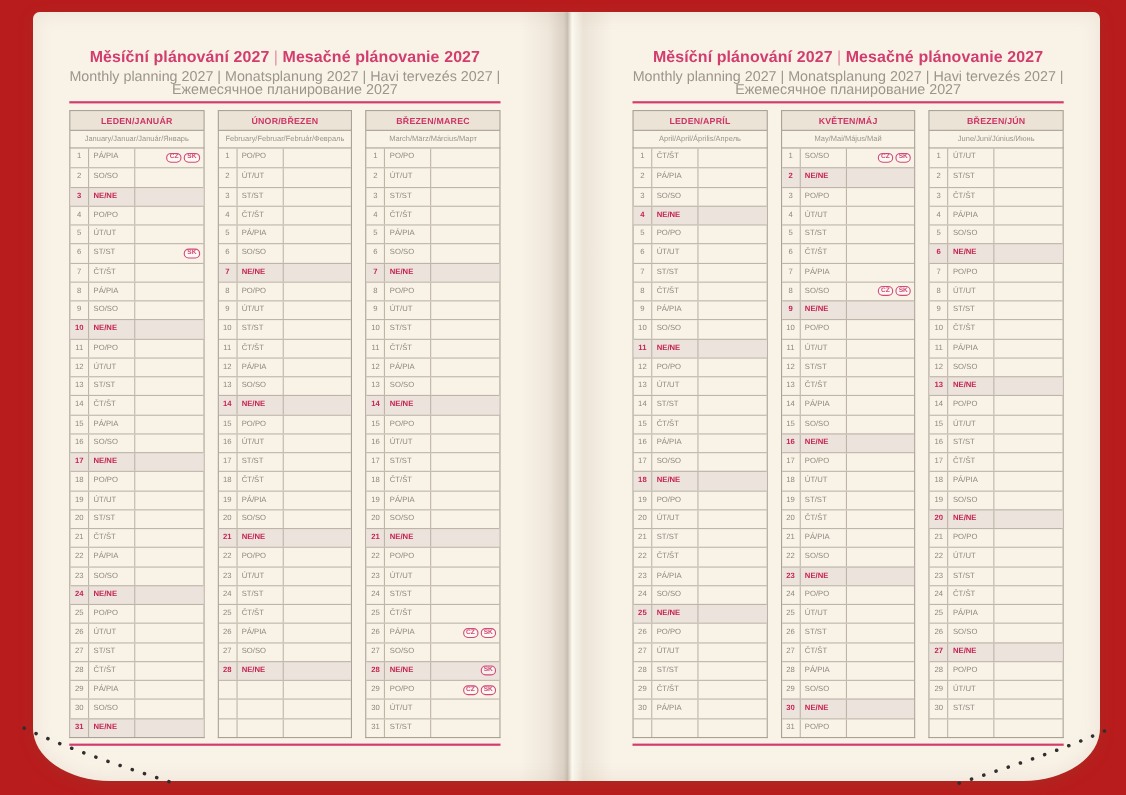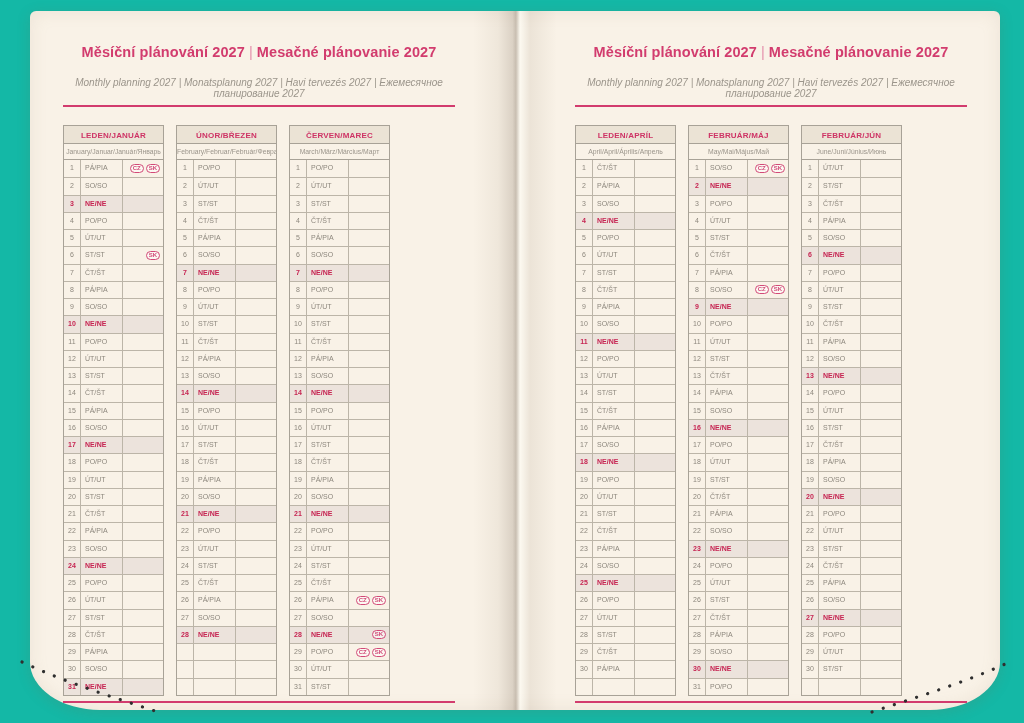--- a/index.html
+++ b/index.html
@@ -1,17 +1,17 @@
 <!DOCTYPE html>
 <html><head>
 <meta charset="utf-8">
 <style>
   html,body{margin:0;padding:0;}
   body{background:#ffffff;font-family:"Liberation Sans","DejaVu Sans",sans-serif;}
-  .canvas{position:relative;width:1024px;height:723px;background:#14b8a6;overflow:hidden;}
+  .canvas{position:relative;width:1024px;height:723px;background:#b91c1c;overflow:hidden;}
 
   .book{position:absolute;left:30px;top:11px;width:970px;height:699px;
     background:#f9f2e7;
     border-radius:6px 6px 70px 70px / 6px 6px 48px 48px;
     box-shadow:0 3px 14px rgba(120,100,70,0.18), inset 0 0 18px rgba(160,140,110,0.14);}
 
   .spine{position:absolute;left:443px;top:0;width:84px;height:100%;pointer-events:none;
     background:linear-gradient(90deg,
       rgba(120,100,75,0) 0%,
       rgba(120,100,75,0.08) 30%,
@@ -23,25 +23,25 @@
 
   .page{position:absolute;top:0;height:100%;width:485px;}
   .page.left{left:0;}
   .page.right{left:485px;}
   .content{position:absolute;top:33px;width:392px;}
   .page.left .content{left:33px;}
   .page.right .content{left:60px;}
 
   .ptitle{text-align:center;font-size:14.5px;line-height:17px;font-weight:bold;color:#d23c6e;letter-spacing:0.1px;}
   .ptitle .div{color:#e490ab;font-weight:normal;padding:0 4px;}
-  .psub{text-align:center;font-size:10px;line-height:11px;color:#9b958b;margin-top:16px;font-style:italic;}
+  .psub{text-align:center;font-size:13px;line-height:11px;color:#9b958b;margin-top:3px;}
   .rule{height:2px;background:#d23c6e;margin-top:6px;}
 
   .months-row{display:flex;gap:12px;margin-top:6px;}
-  .month{width:101px;box-sizing:border-box;margin-top:12px;}
+  .month{width:123px;box-sizing:border-box;}
   .m-head{box-sizing:border-box;border:1px solid #a8a297;background:#ebe3d5;color:#ce3365;
     font-weight:bold;font-size:8px;text-align:center;height:19px;line-height:19px;letter-spacing:0.2px;}
   .m-sub{box-sizing:border-box;border:1px solid #a8a297;border-top:none;font-size:6.8px;color:#9b958b;
     text-align:center;height:16px;line-height:16px;white-space:nowrap;overflow:hidden;}
   .m-grid{box-sizing:border-box;border:1px solid #a8a297;border-top:none;}
   .drow{display:flex;height:17.25px;box-sizing:border-box;border-top:1px solid #bcb5a8;}
   .drow.first{border-top:none;}
   .c-num{width:17px;box-sizing:border-box;border-right:1px solid #bcb5a8;text-align:center;
     font-size:7px;color:#8d877d;line-height:16px;}
   .c-day{width:42px;box-sizing:border-box;border-right:1px solid #bcb5a8;padding-left:4px;
@@ -395,21 +395,21 @@
                   <div class="c-note"></div>
                 </div>
                 <div class="drow">
                   <div class="c-num"></div>
                   <div class="c-day"></div>
                   <div class="c-note"></div>
                 </div>
               </div>
             </div>
             <div class="month">
-              <div class="m-head">ČERVEN/MAREC</div>
+              <div class="m-head">BŘEZEN/MAREC</div>
               <div class="m-sub">March/März/Március/Март</div>
               <div class="m-grid">
                 <div class="drow first">
                   <div class="c-num">1</div>
                   <div class="c-day">PO/PO</div>
                   <div class="c-note"></div>
                 </div>
                 <div class="drow">
                   <div class="c-num">2</div>
                   <div class="c-day">ÚT/UT</div>
@@ -738,21 +738,21 @@
                   <div class="c-note"></div>
                 </div>
                 <div class="drow">
                   <div class="c-num"></div>
                   <div class="c-day"></div>
                   <div class="c-note"></div>
                 </div>
               </div>
             </div>
             <div class="month">
-              <div class="m-head">FEBRUÁR/MÁJ</div>
+              <div class="m-head">KVĚTEN/MÁJ</div>
               <div class="m-sub">May/Mai/Május/Май</div>
               <div class="m-grid">
                 <div class="drow first">
                   <div class="c-num">1</div>
                   <div class="c-day">SO/SO</div>
                   <div class="c-note">
                     <span class="badge">CZ</span>
                     <span class="badge">SK</span>
                   </div>
                 </div>
@@ -905,21 +905,21 @@
                   <div class="c-note"></div>
                 </div>
                 <div class="drow">
                   <div class="c-num">31</div>
                   <div class="c-day">PO/PO</div>
                   <div class="c-note"></div>
                 </div>
               </div>
             </div>
             <div class="month">
-              <div class="m-head">FEBRUÁR/JÚN</div>
+              <div class="m-head">BŘEZEN/JÚN</div>
               <div class="m-sub">June/Juni/Június/Июнь</div>
               <div class="m-grid">
                 <div class="drow first">
                   <div class="c-num">1</div>
                   <div class="c-day">ÚT/UT</div>
                   <div class="c-note"></div>
                 </div>
                 <div class="drow">
                   <div class="c-num">2</div>
                   <div class="c-day">ST/ST</div>

